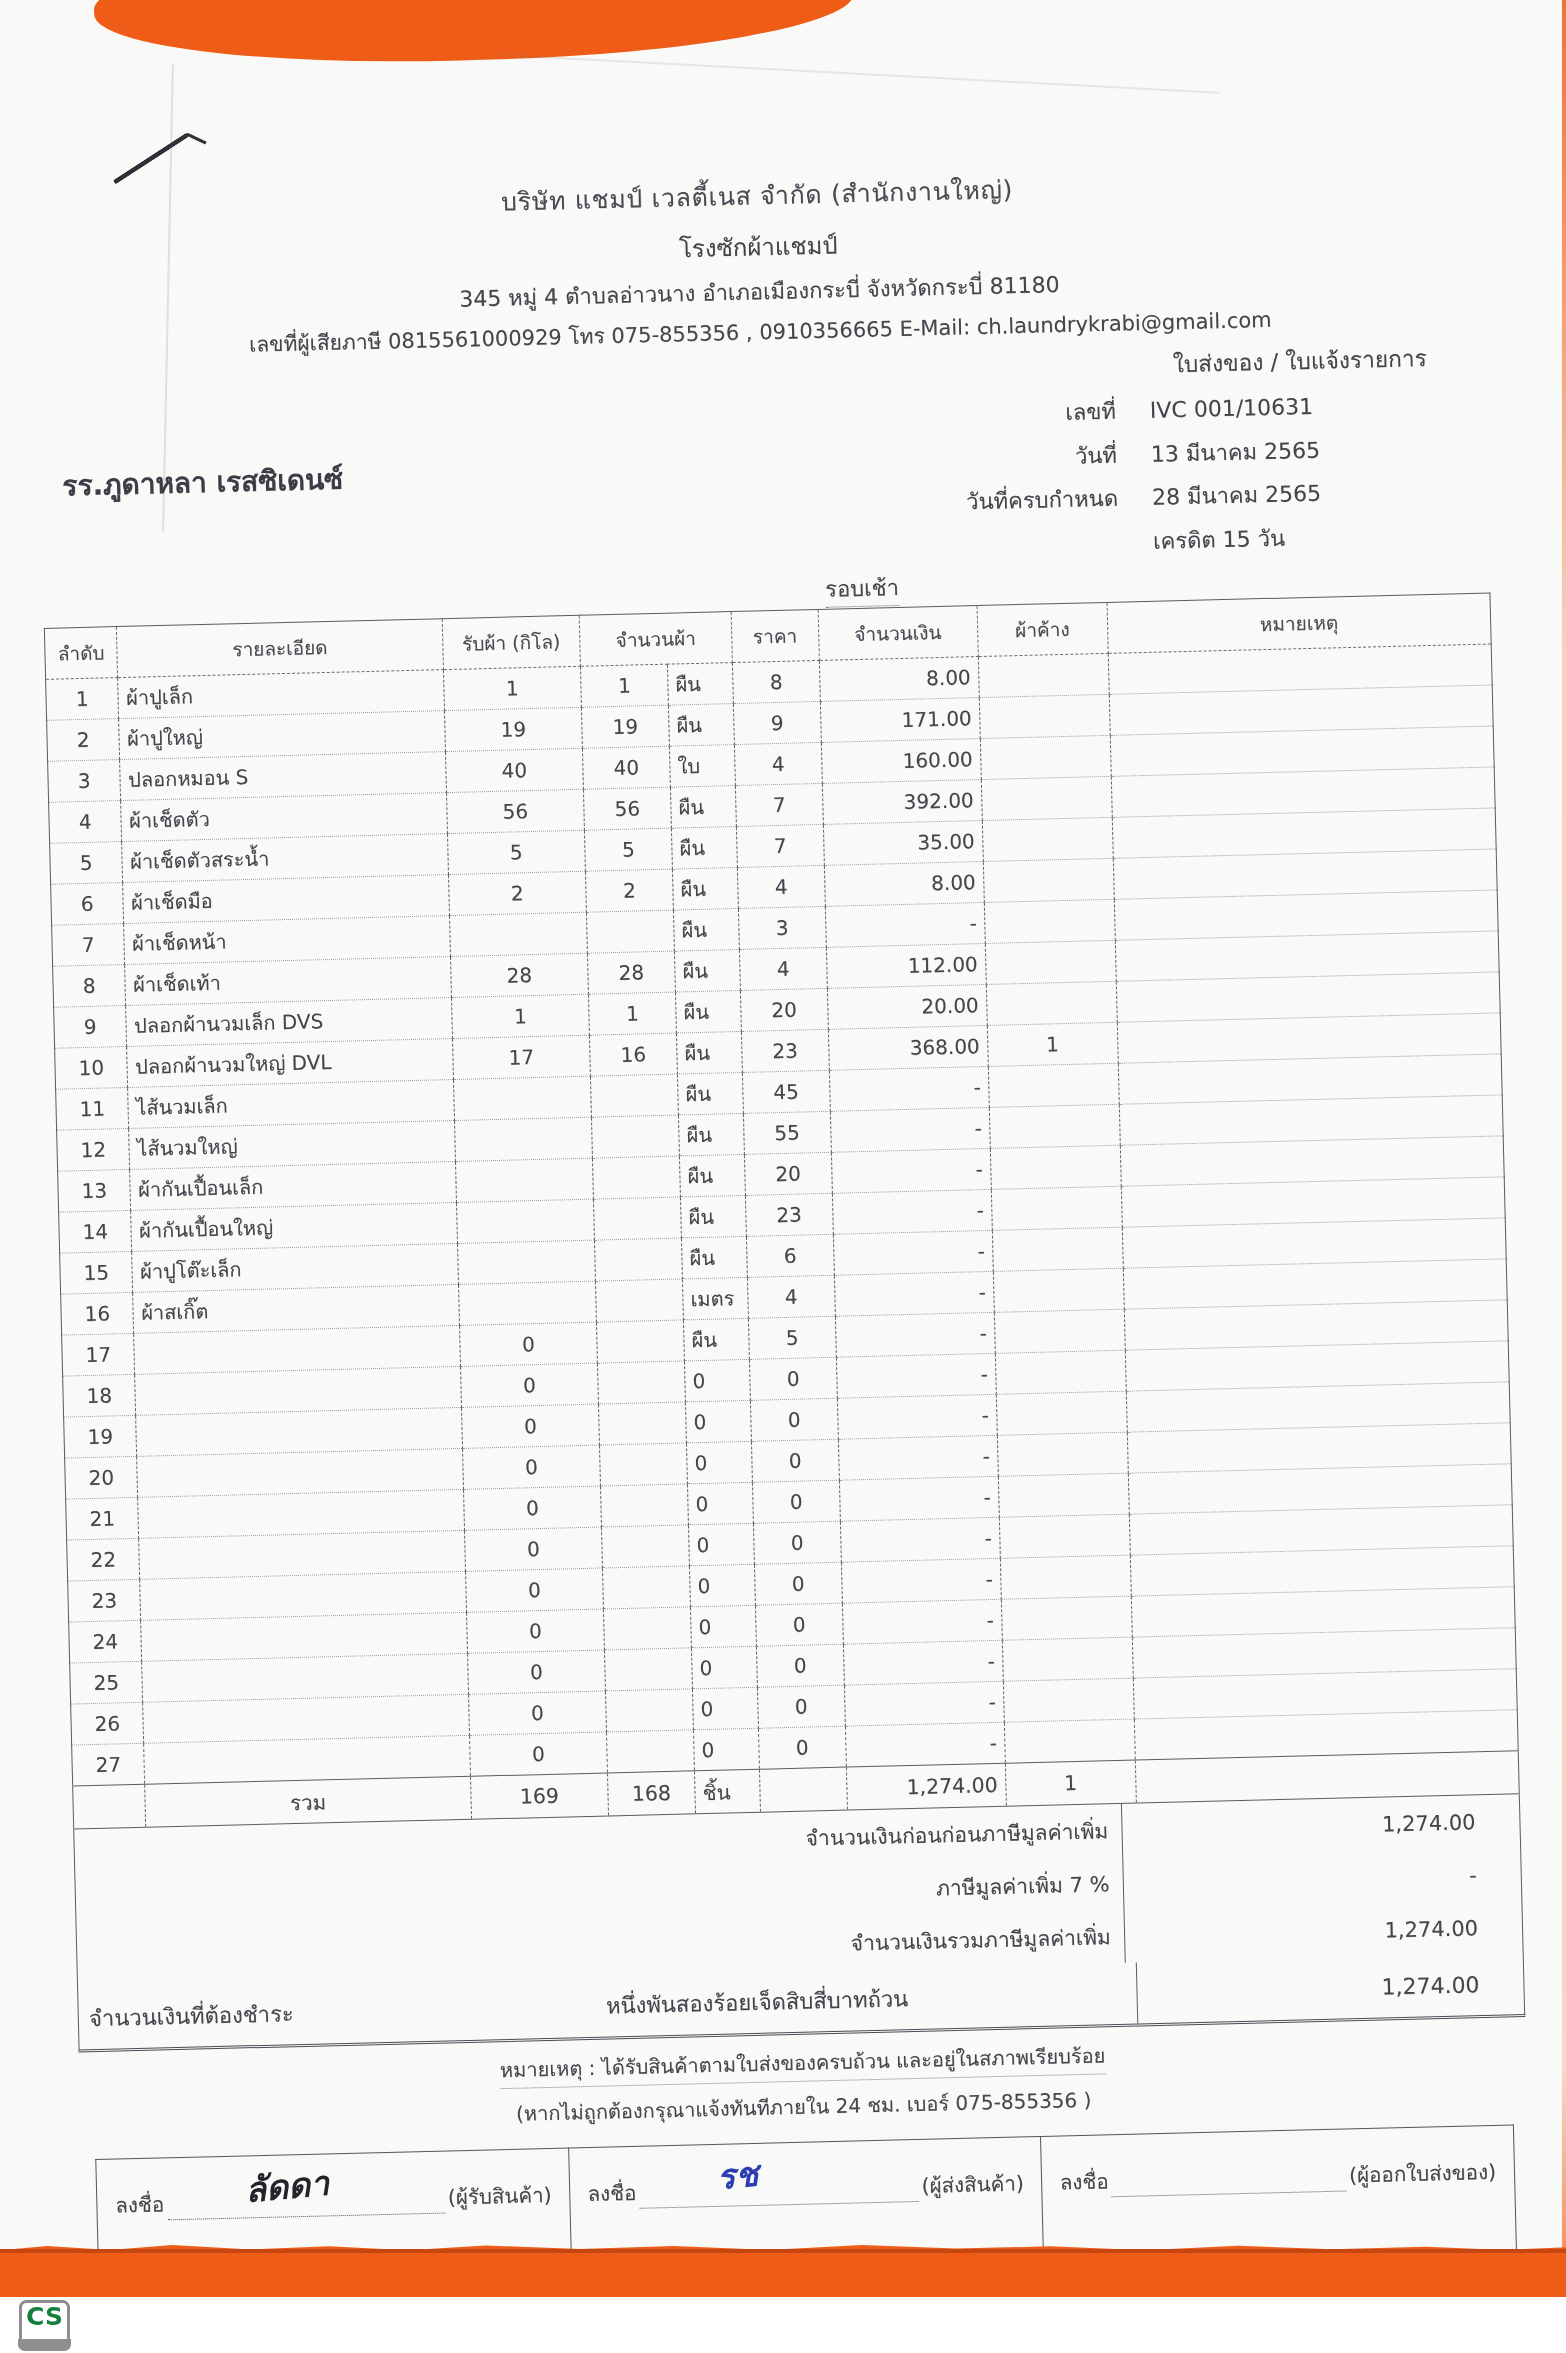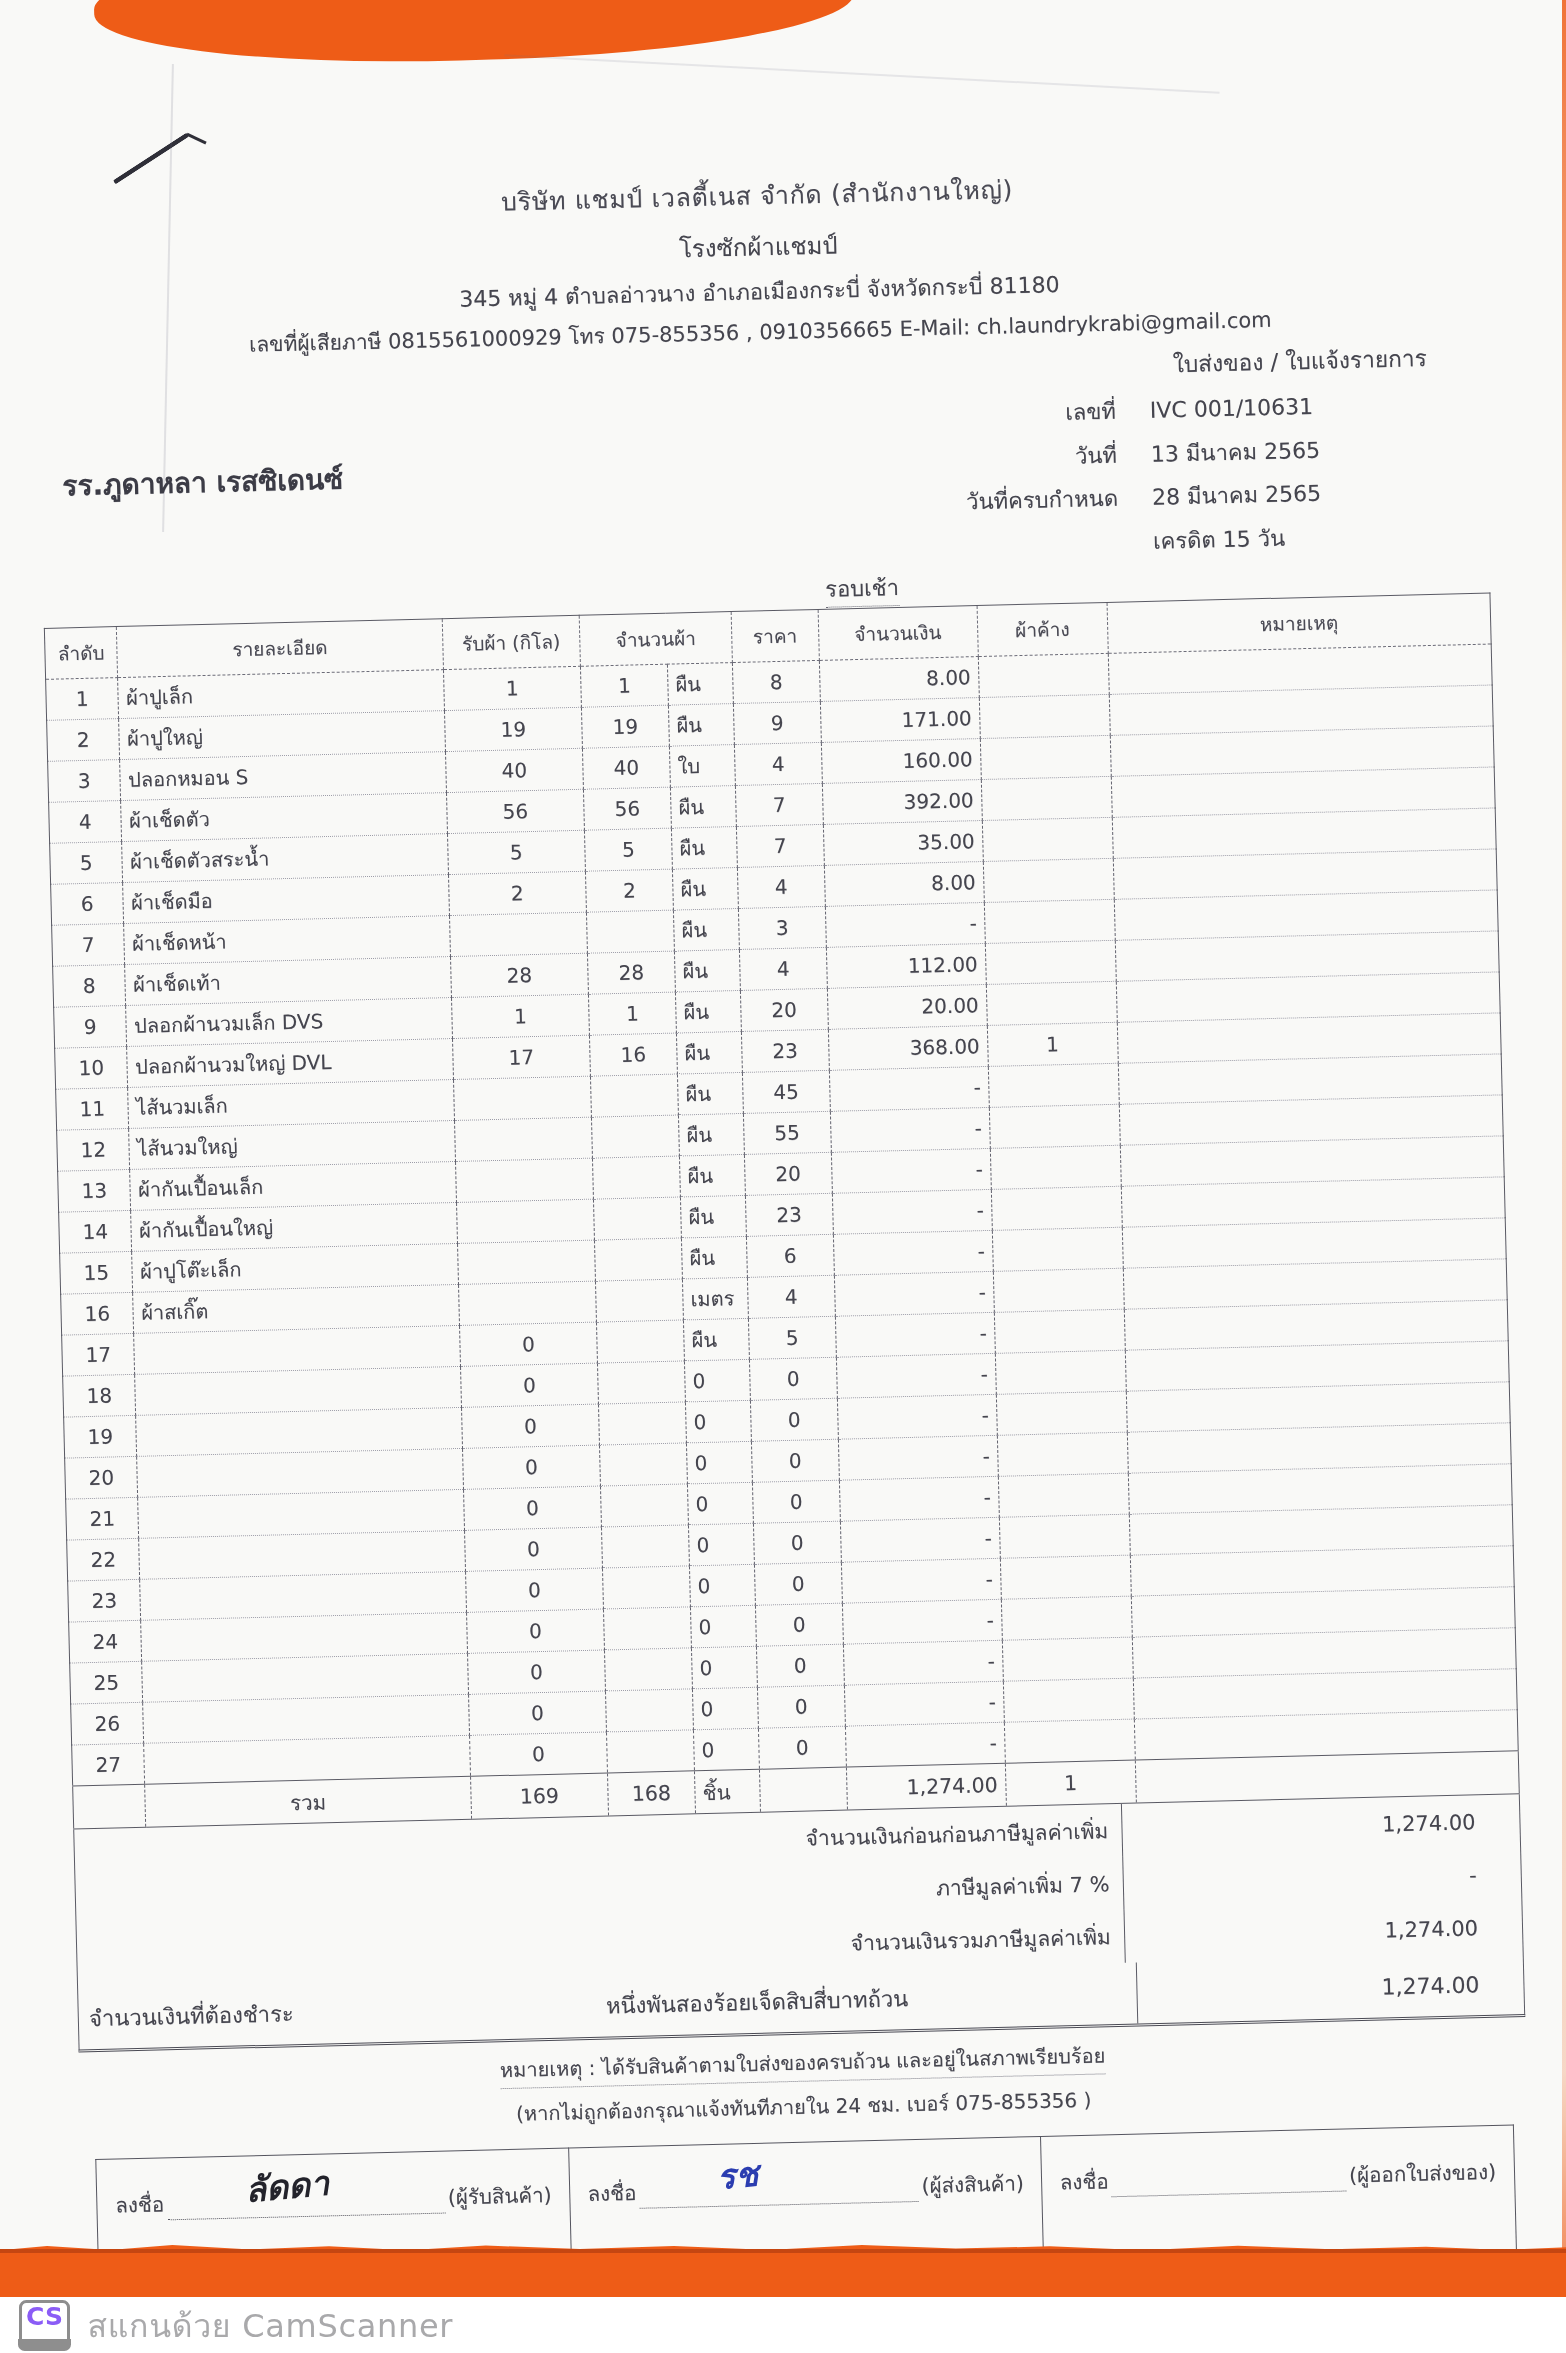--- a/index.html
+++ b/index.html
@@ -71,21 +71,21 @@
                 padding:13px 7.3px;height:51px;font-size:20.5px;}
 
   .band{position:absolute;left:0;right:0;top:2249px;height:48px;background:#ee5c17;}
   .band::before{content:"";position:absolute;top:-6.6px;left:0;right:0;height:8.8px;background:#ee5c17;
       clip-path:polygon(0 90%,3% 40%,7% 85%,11% 30%,16% 80%,21% 45%,26% 90%,31% 35%,37% 75%,43% 40%,49% 85%,
                         55% 30%,61% 70%,67% 45%,73% 88%,79% 38%,85% 78%,91% 48%,96% 85%,100% 55%,100% 100%,0 100%);}
   .band::after{content:"";position:absolute;top:0;left:0;right:0;height:3.7px;background:rgba(120,30,5,.35);}
   .footer{position:absolute;left:0;right:0;top:2297px;height:56px;background:#ffffff;
           display:flex;align-items:center;gap:17.5px;padding-left:19px;box-sizing:border-box;}
   .cs-logo{width:45px;height:44px;border:3.7px solid #8e8e8e;border-radius:7.3px;position:relative;
-           display:flex;align-items:flex-start;justify-content:center;color:#8b5cf6;
+           display:flex;align-items:flex-start;justify-content:center;color:#15803d;
            font-weight:bold;font-size:25px;line-height:28px;background:#fff;}
   .cs-logo::after{content:"";position:absolute;left:-3.7px;right:-3.7px;bottom:-3.7px;height:11.7px;
            background:#8e8e8e;border-radius:0 0 6.6px 6.6px;}
   .footer-text{color:#a9a9ab;font-size:32px;letter-spacing:0.7px;}
 </style>
 </head>
 <body>
 
 <div class="page">
   <div class="blob"></div>
@@ -535,16 +535,15 @@
         <td class="sig-entity">บริษัท แชมป์ เวลตี้เนส จำกัด (สำนักงานใหญ่)</td>
         <td class="sig-entity">บริษัท แชมป์ เวลตี้เนส จำกัด (สำนักงานใหญ่)</td>
       </tr>
     </tbody>
       </table>
   </div>
 
   <div class="band"></div>
   <div class="footer">
     <div class="cs-logo">CS</div>
-    <div class="footer-text">สแกนด้วย CamScanner</div>
   </div>
 </div>
 
 
 </body></html>

